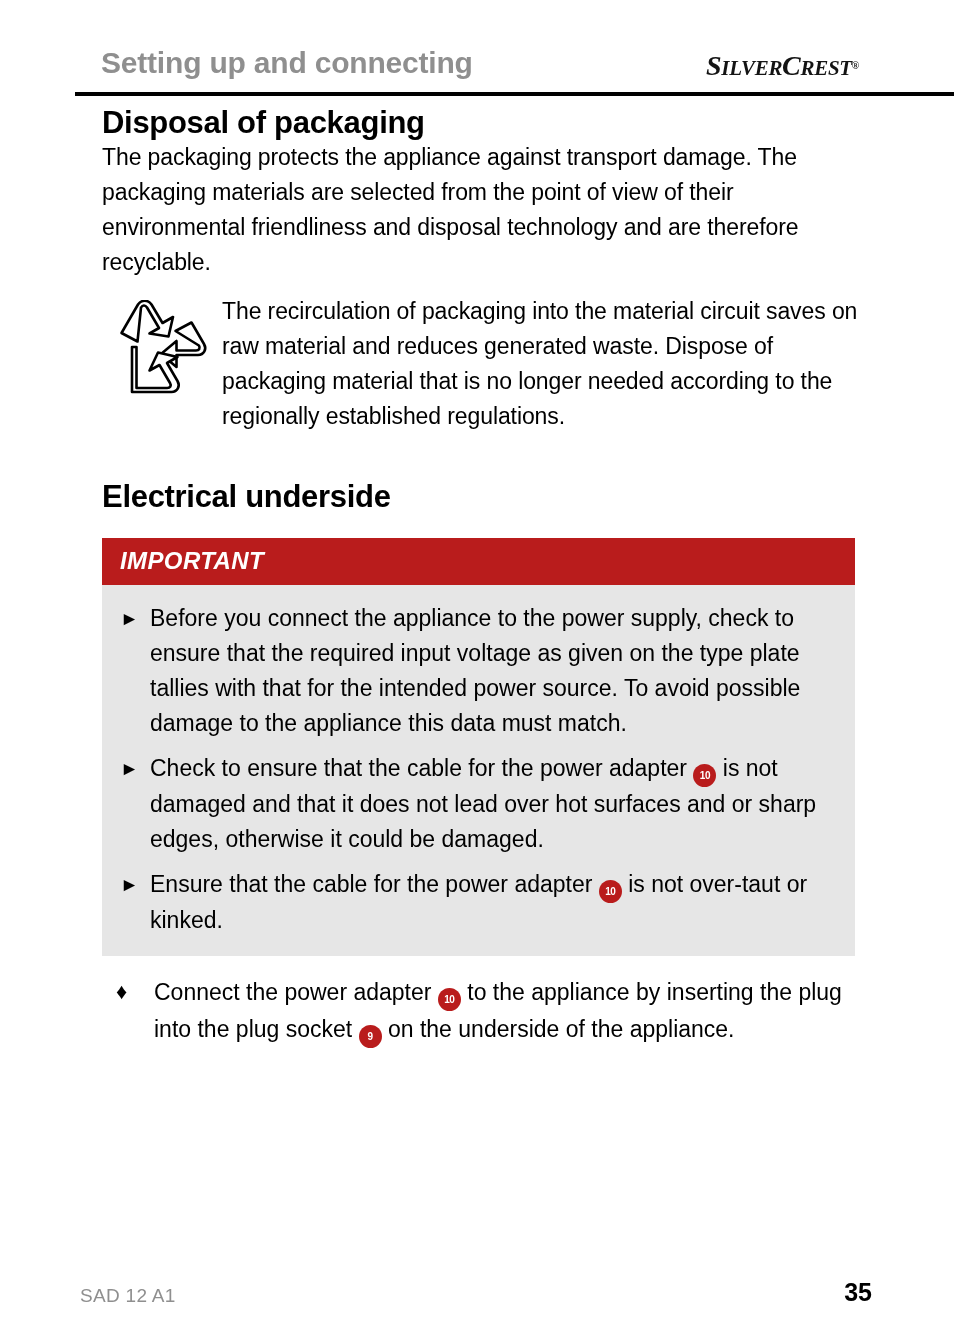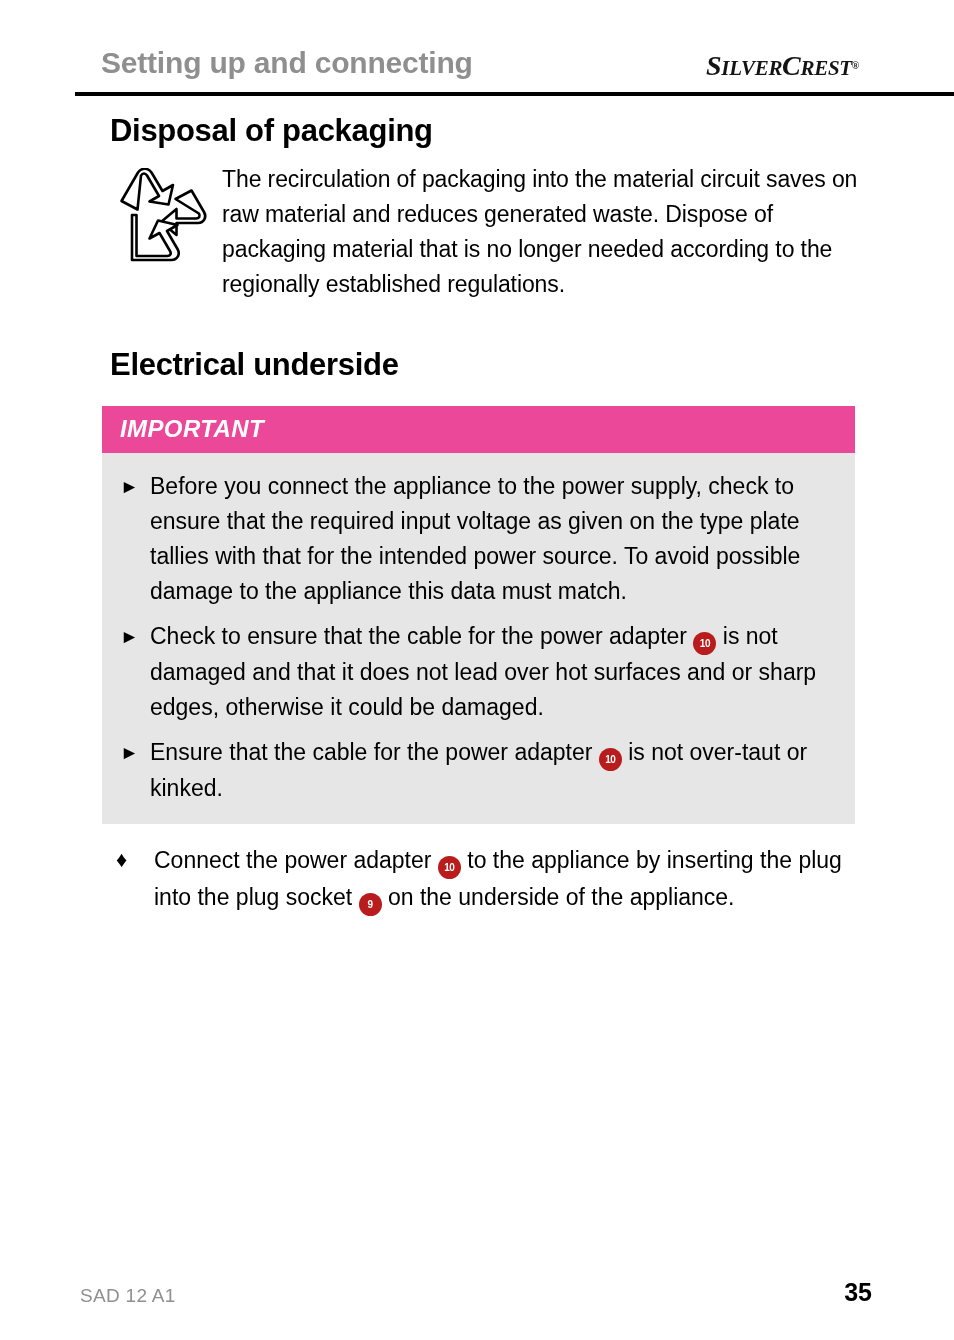--- a/index.html
+++ b/index.html
@@ -85,21 +85,21 @@
 
   
   .content {
     position: absolute;
     left: 102px;
     top: 100px;
     width: 760px;
   }
 
   h1.section-title {
-    margin: 8px;
+    margin: 0;
     font-size: 31px;
     font-weight: bold;
     letter-spacing: -0.3px;
     line-height: 1.1;
   }
   .title-disposal { padding-top: 6px; }
   .title-electrical { padding-top: 0; }
 
   p.body-text {
     margin: 0;
@@ -132,21 +132,21 @@
   }
 
   .electrical-wrap { margin-top: 46px; }
 
   
   .important-box {
     margin-top: 24px;
     width: 753px;
   }
   .important-header {
-    background: #ec4899;
+    background: #b91c1c;
     color: #ffffff;
     font-size: 24px;
     font-weight: bold;
     font-style: italic;
     letter-spacing: 0.4px;
     padding: 9px 16px 10px 18px;
   }
   .important-body {
     background: #e6e6e6;
     padding: 12px 18px 18px 18px;
@@ -237,20 +237,21 @@
       <span class="big">S</span><span class="small">ILVER</span><span class="big">C</span><span class="small">REST</span><span class="reg">®</span>
     </div>
   </div>
   <div class="header-rule"></div>
 
 
   <div class="content">
 
     <h1 class="section-title title-disposal">Disposal of packaging</h1>
 
+    <p class="body-text para-intro">The packaging protects the appliance against transport damage. The packaging materials are selected from the point of view of their environmental friendliness and disposal technology and are therefore recyclable.</p>
 
     <div class="recycle-block">
       <div class="recycle-icon">
         <svg viewBox="0 0 100 95" width="100" height="95" aria-hidden="true">
           <g fill="#ffffff" stroke="#000000" stroke-width="2.6" stroke-linejoin="round" stroke-linecap="round">
 
             <path d="M29.5 41.5 L13.5 33.0 L30.0 4.5 C33.5 -0.5 40.0 -0.5 43.5 4.5 L54.5 23.0 L65.0 17.0 L60.5 36.5 L41.5 33.5 L51.0 28.0 L39.0 7.5 C37.2 4.8 34.6 4.9 33.0 7.6 Z"></path>
 
             <path d="M67.5 31.0 L83.5 22.5 L96.0 44.0 C99.0 49.3 96.0 55.0 90.0 55.0 L68.5 55.0 L68.5 67.0 L53.0 54.0 L68.5 41.0 L68.5 50.5 L88.0 50.5 C91.2 50.5 92.5 48.2 90.9 45.5 Z"></path>
 

